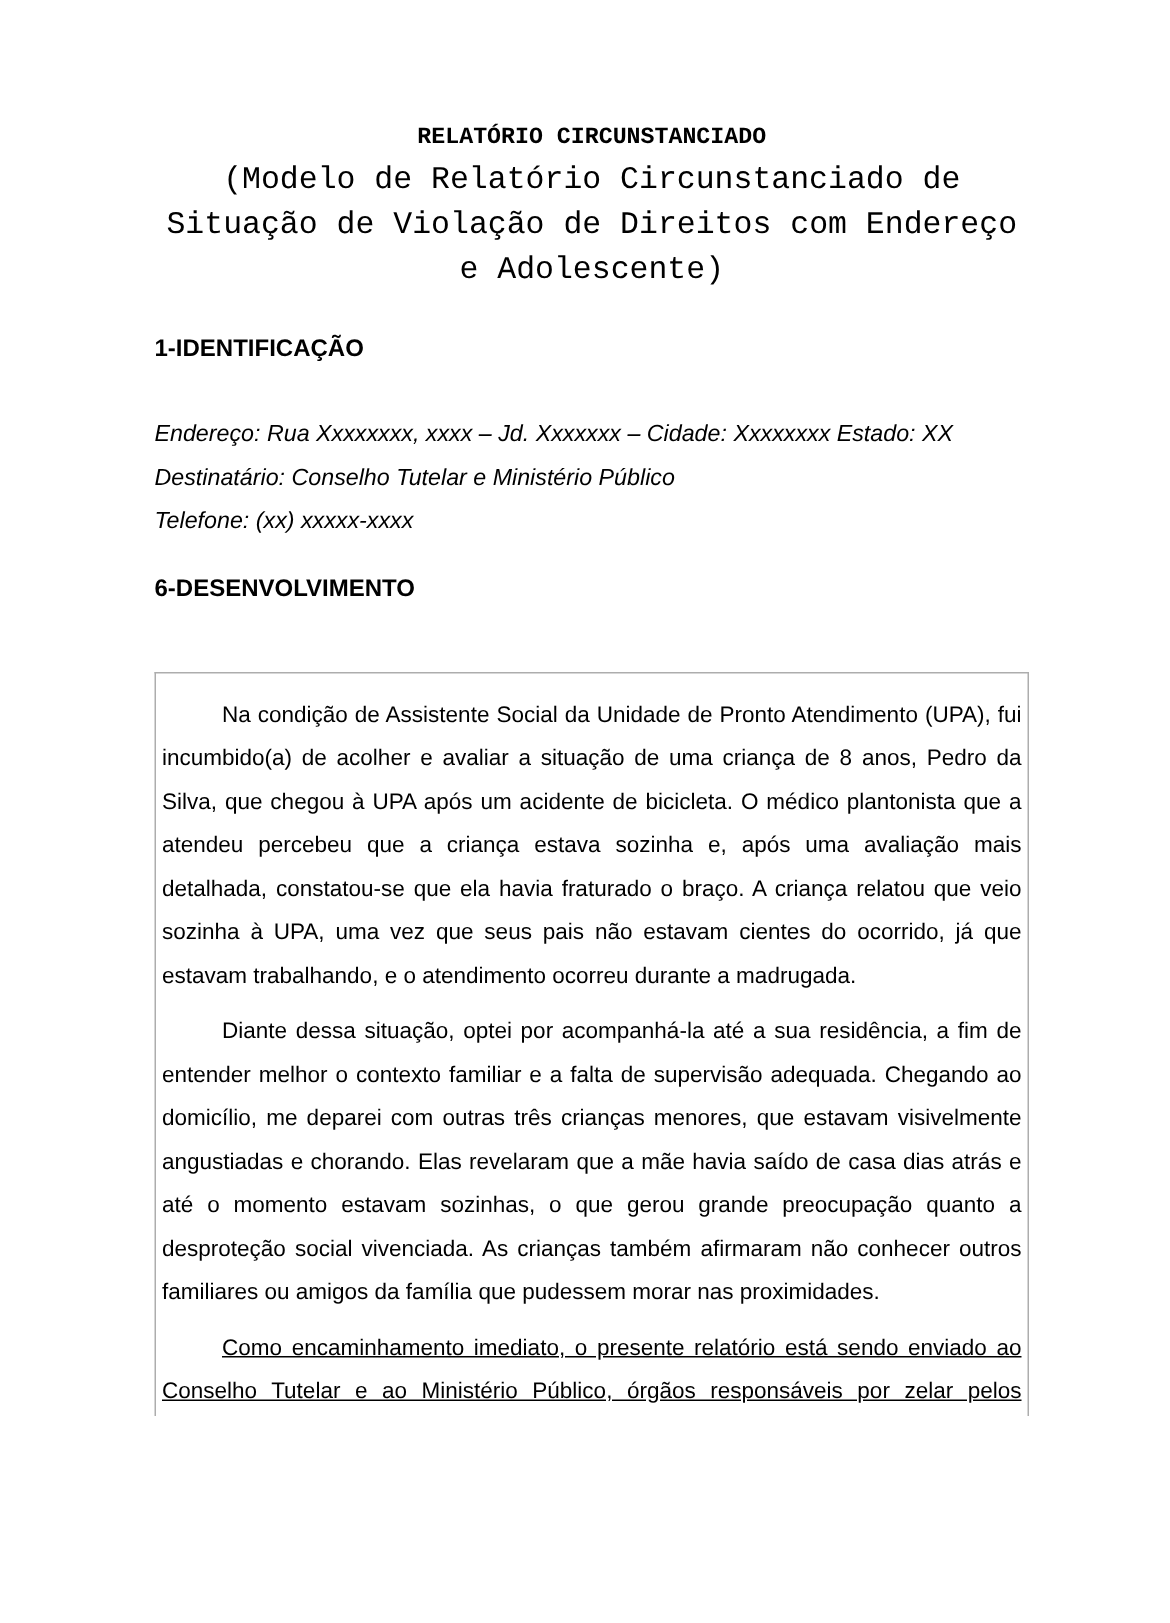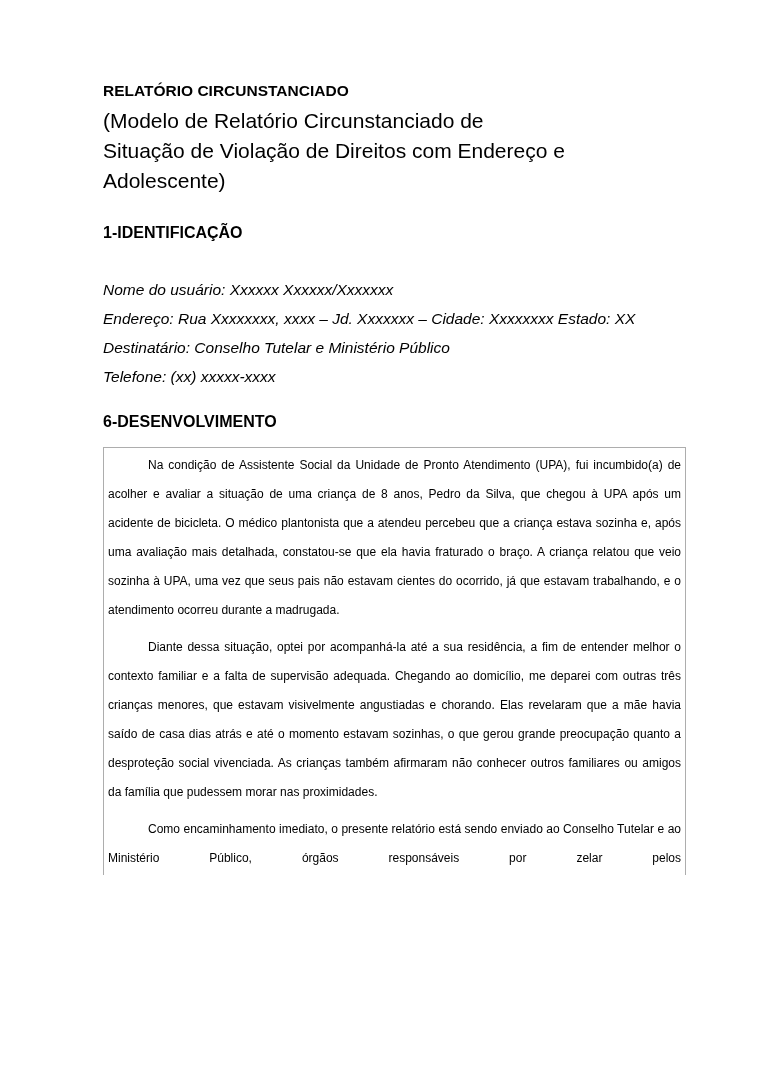--- a/index.html
+++ b/index.html
@@ -21,20 +21,22 @@
     overflow: hidden;
   }
   .page {
     width: 780px;
     height: 1082px;
     padding: 76px 94px 0 103px;
     background: var(--background);
     overflow: hidden;
   }
   .doc-header {
+    text-align: center;
+    font-family: Liberation Mono, monospace;
   }
   .doc-title {
     font-size: 15.5px;
     font-weight: bold;
     line-height: 30px;
   }
   .doc-subtitle {
     font-size: 21px;
     font-weight: normal;
     line-height: 30px;
@@ -47,51 +49,50 @@
   .heading-1 { margin-top: 22px; }
   .heading-2 { margin-top: 16px; }
   .fields {
     margin-top: 27px;
     font-style: italic;
     font-size: 15.5px;
     line-height: 29px;
   }
   .field-line { white-space: nowrap; }
   .body-box {
-    margin-top: 10px;
+    margin-top: 40px;
     border: 1px solid var(--box-border);
     border-bottom: none;
-    padding: 3px 4px 2px 4px;
-    font-size: 12px;
+    padding: 13px 4px 2px 4px;
+    font-size: 15px;
     line-height: 29px;
     text-align: justify;
   }
   .body-box p {
     margin: 0;
     text-indent: 40px;
   }
   .body-box p + p { margin-top: 8px; }
   
-  .body-box p.clipped { text-align-last: justify; }
+  .body-box p.clipped { text-align-last: justify; text-decoration: underline; }
 </style>
 </head>
 <body>
 
 <div class="page">
 
   <div class="doc-header">
     <div class="doc-title">RELATÓRIO CIRCUNSTANCIADO</div>
     <div class="doc-subtitle">(Modelo de Relatório Circunstanciado de</div>
     <div class="doc-subtitle">Situação de Violação de Direitos com Endereço e Adolescente)</div>
   </div>
 
   <div class="section-heading heading-1">1-IDENTIFICAÇÃO</div>
 
   <div class="fields">
-    <div class="field-line">Nome do usuário: Xxxxxx Xxxxxx/Xxxxxxx</div>
     <div class="field-line">Endereço: Rua Xxxxxxxx, xxxx – Jd. Xxxxxxx – Cidade: Xxxxxxxx Estado: XX</div>
     <div class="field-line">Destinatário: Conselho Tutelar e Ministério Público</div>
     <div class="field-line">Telefone: (xx) xxxxx-xxxx</div>
   </div>
 
   <div class="section-heading heading-2">6-DESENVOLVIMENTO</div>
 
   <div class="body-box">
     <p>Na condição de Assistente Social da Unidade de Pronto Atendimento (UPA), fui incumbido(a) de acolher e avaliar a situação de uma criança de 8 anos, Pedro da Silva, que chegou à UPA após um acidente de bicicleta. O médico plantonista que a atendeu percebeu que a criança estava sozinha e, após uma avaliação mais detalhada, constatou-se que ela havia fraturado o braço. A criança relatou que veio sozinha à UPA, uma vez que seus pais não estavam cientes do ocorrido, já que estavam trabalhando, e o atendimento ocorreu durante a madrugada.</p>
     <p>Diante dessa situação, optei por acompanhá-la até a sua residência, a fim de entender melhor o contexto familiar e a falta de supervisão adequada. Chegando ao domicílio, me deparei com outras três crianças menores, que estavam visivelmente angustiadas e chorando. Elas revelaram que a mãe havia saído de casa dias atrás e até o momento estavam sozinhas, o que gerou grande preocupação quanto a desproteção social vivenciada. As crianças também afirmaram não conhecer outros familiares ou amigos da família que pudessem morar nas proximidades.</p>

